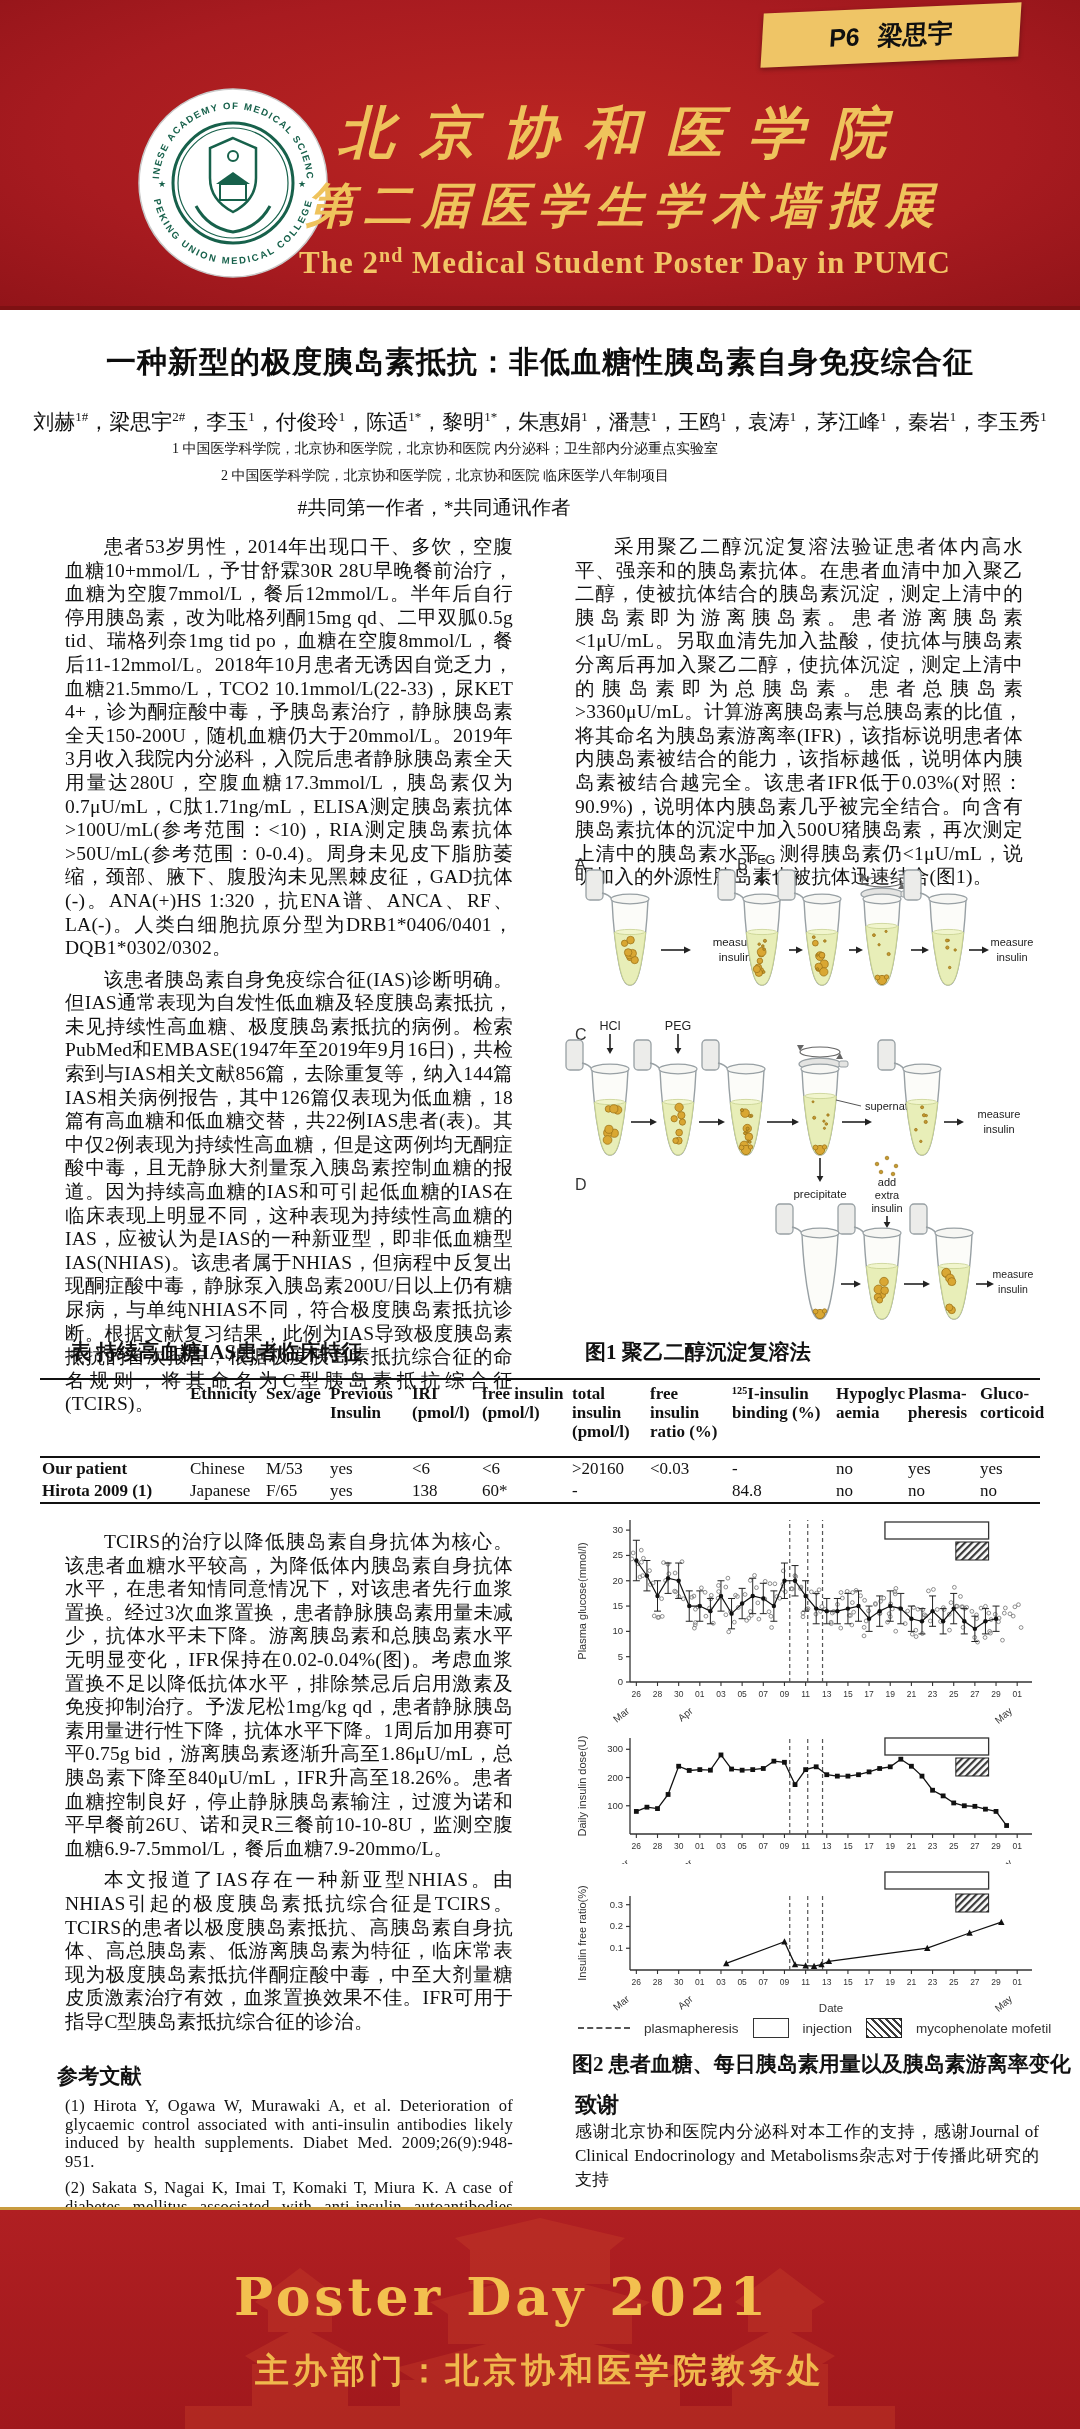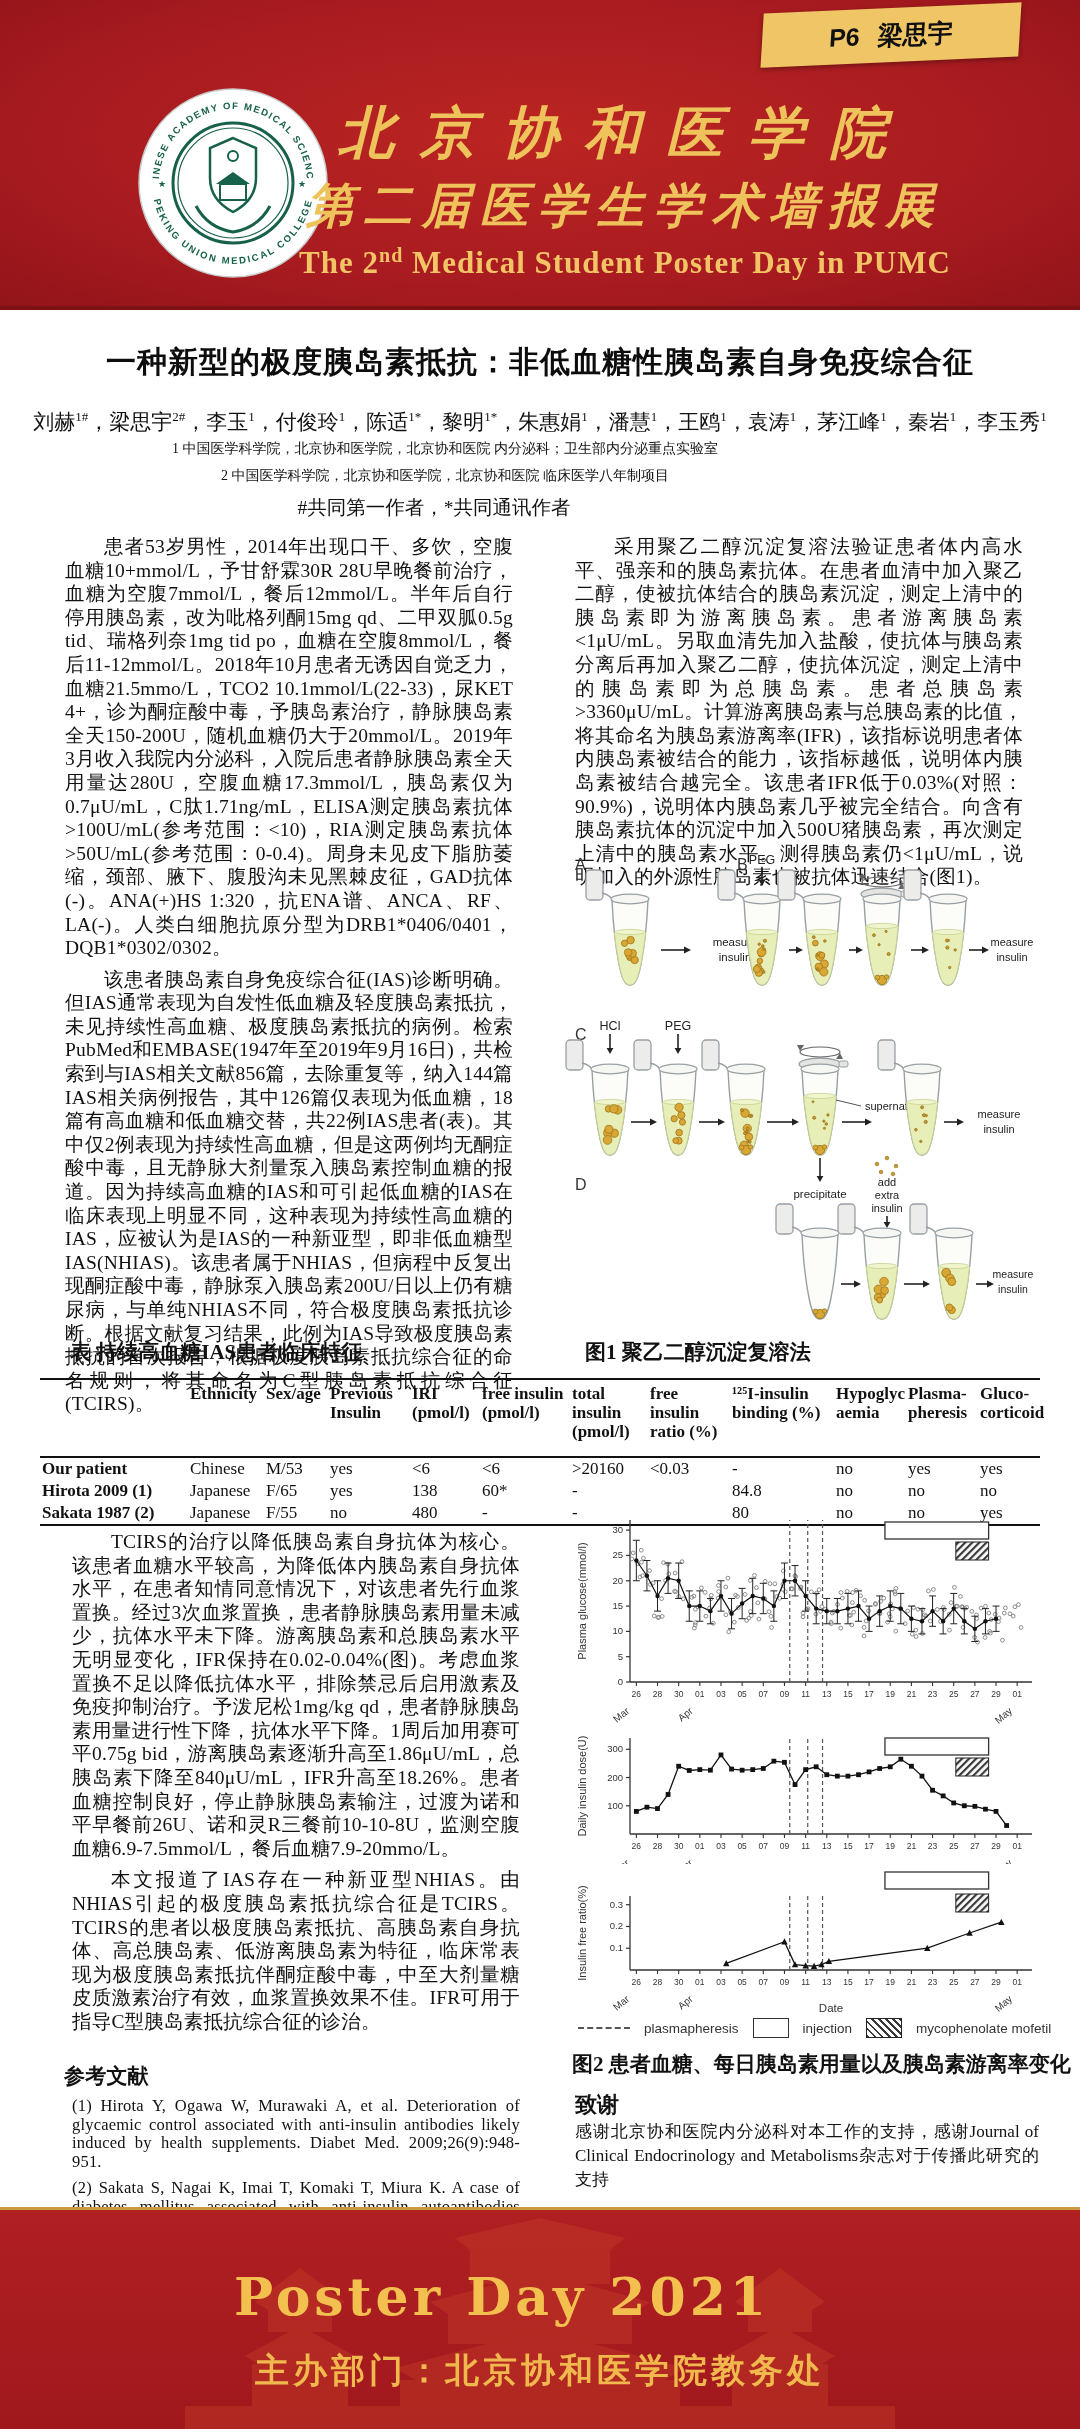--- a/index.html
+++ b/index.html
@@ -495,39 +495,25 @@
             <td>yes</td>
             <td>138</td>
             <td>60*</td>
             <td>-</td>
             <td></td>
             <td>84.8</td>
             <td>no</td>
             <td>no</td>
             <td>no</td>
           </tr>
-          <tr>
-            <td class="rowname">Sakata 1987 (2)</td>
-            <td>Japanese</td>
-            <td>F/55</td>
-            <td>no</td>
-            <td>480</td>
-            <td>-</td>
-            <td>-</td>
-            <td></td>
-            <td>80</td>
-            <td>no</td>
-            <td>no</td>
-            <td>yes</td>
-          </tr>
         </tbody>
     </table>
   </div>
 
-  <div class="abs col" style="left:64px;top:1522px">
+  <div class="abs col" style="left:57px;top:1522px">
     <p>TCIRS的治疗以降低胰岛素自身抗体为核心。该患者血糖水平较高，为降低体内胰岛素自身抗体水平，在患者知情同意情况下，对该患者先行血浆置换。经过3次血浆置换，患者静脉胰岛素用量未减少，抗体水平未下降。游离胰岛素和总胰岛素水平无明显变化，IFR保持在0.02-0.04%(图)。考虑血浆置换不足以降低抗体水平，排除禁忌后启用激素及免疫抑制治疗。予泼尼松1mg/kg qd，患者静脉胰岛素用量进行性下降，抗体水平下降。1周后加用赛可平0.75g bid，游离胰岛素逐渐升高至1.86μU/mL，总胰岛素下降至840μU/mL，IFR升高至18.26%。患者血糖控制良好，停止静脉胰岛素输注，过渡为诺和平早餐前26U、诺和灵R三餐前10-10-8U，监测空腹血糖6.9-7.5mmol/L，餐后血糖7.9-20mmo/L。</p>
     <p>本文报道了IAS存在一种新亚型NHIAS。由NHIAS引起的极度胰岛素抵抗综合征是TCIRS。TCIRS的患者以极度胰岛素抵抗、高胰岛素自身抗体、高总胰岛素、低游离胰岛素为特征，临床常表现为极度胰岛素抵抗伴酮症酸中毒，中至大剂量糖皮质激素治疗有效，血浆置换效果不佳。IFR可用于指导C型胰岛素抵抗综合征的诊治。</p>
     <div class="refhead" style="margin-top:32px">参考文献</div>
     <div class="refs">
         <p style="text-indent: 0px;">(1) Hirota Y, Ogawa W, Murawaki A, et al. Deterioration of glycaemic control associated with anti-insulin antibodies likely induced by health supplements. Diabet Med. 2009;26(9):948-951.</p>
         <p style="text-indent: 0px;">(2) Sakata S, Nagai K, Imai T, Komaki T, Miura K. A case of diabetes mellitus associated with anti-insulin autoantibodies without previous insulin injection. J Endocrinol Invest. 1987;10(4):407-411.</p>
       </div>
   </div>
 
   <div class="abs chart-host" style="left:572px;top:1510px" id="chart0">

